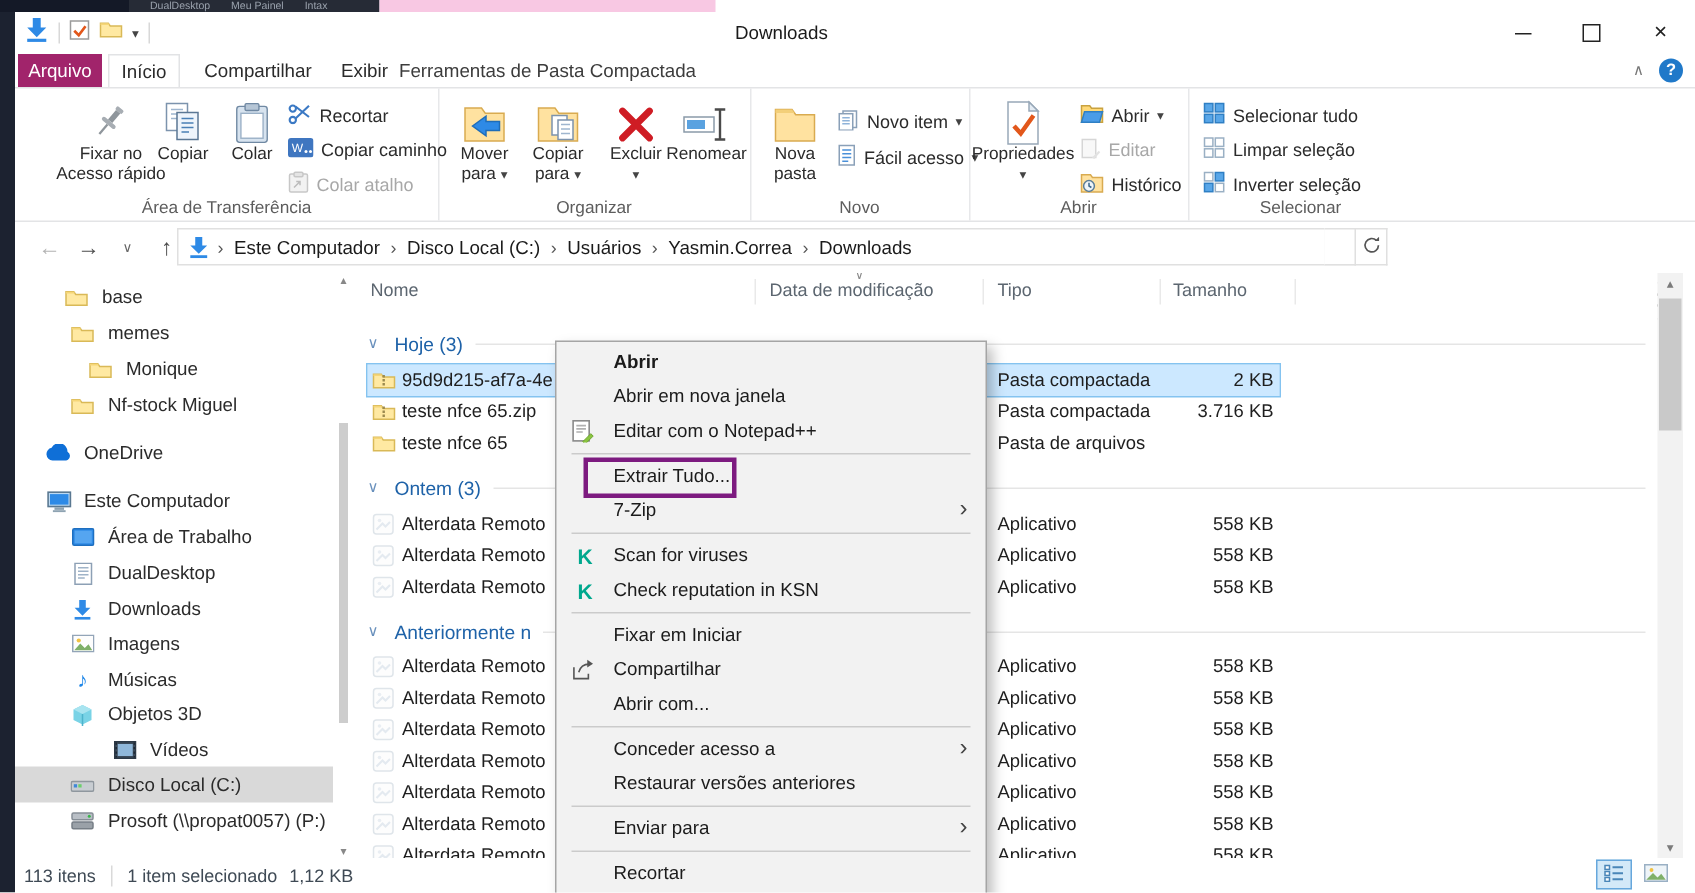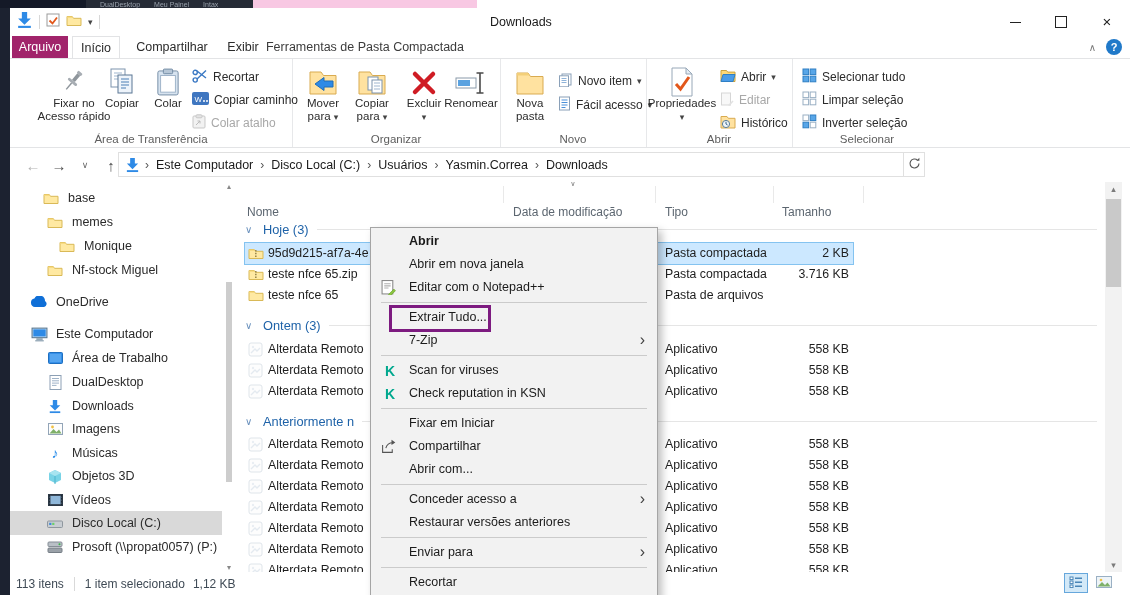--- a/index.html
+++ b/index.html
@@ -68,21 +68,21 @@
   .sidebar{left:10px;top:182px;width:225px;height:390px;background:#fff;overflow:hidden;}
   .side-item{position:absolute;left:0;width:212px;height:24px;display:flex;align-items:center;gap:8px;
              font-size:12.5px;color:#2b2b2b;box-sizing:border-box;white-space:nowrap;}
   .side-item.sel{background:#d9d9d9;}
   .side-item .ic{width:18px;display:flex;justify-content:center;}
   .side-sb{position:absolute;left:214px;top:0;width:10px;height:390px;}
   .side-sb .arr{position:absolute;left:0;width:10px;font-size:8px;color:#888;text-align:center;}
   .side-thumb{position:absolute;left:2px;top:100px;width:6px;height:200px;background:#cdcdcd;}
   
   .filearea{left:235px;top:182px;width:870px;height:390px;background:#fff;overflow:hidden;}
-  .col-hdr{position:absolute;top:19px;height:22px;font-size:12px;color:#5c6670;line-height:22px;white-space:nowrap;}
+  .col-hdr{position:absolute;top:0;height:22px;font-size:12px;color:#5c6670;line-height:22px;white-space:nowrap;}
   .hsep{position:absolute;top:4px;width:1px;height:17px;background:#e9e9e9;}
   .sortglyph{position:absolute;top:-3px;left:318px;width:40px;text-align:center;font-size:8px;color:#888;}
   .group-hdr{position:absolute;left:0;right:8px;height:22px;display:flex;align-items:center;padding-left:10px;}
   .gchev{width:16px;color:#6a91bd;font-size:10px;}
   .glbl{color:#1e62a8;font-size:12.8px;margin:0 8px 0 2px;white-space:nowrap;}
   .gline{flex:1;height:1px;background:#e5e5e5;}
   .frow{position:absolute;left:10px;width:608px;height:21px;font-size:12.3px;}
   .frow.rsel{background:#cce8ff;outline:1px solid #84c3f0;}
   .fic{position:absolute;left:3px;top:3px;width:16px;height:16px;}
   .fname{position:absolute;left:23px;top:0;width:390px;line-height:21px;white-space:nowrap;overflow:hidden;}
@@ -529,21 +529,21 @@
       <div class="side-item" style="top: 282px; padding-left: 36px;">
         <span class="ic">
           <svg width="14" height="15" viewBox="0 0 14 15">
             <path d="M7 1l6 3v7l-6 3-6-3V4z" fill="#79d3e6"></path>
             <path d="M7 1l6 3-6 3-6-3z" fill="#a8e4f0"></path>
             <path d="M7 7v8" stroke="#4db3cc"></path>
           </svg>
         </span>
         <span>Objetos 3D</span>
       </div>
-      <div class="side-item" style="top: 306px; padding-left: 36px;">
+      <div class="side-item" style="top: 306px; padding-left: 36px; margin-left: 28px;">
         <span class="ic">
           <svg width="15" height="12" viewBox="0 0 15 12">
             <rect x="0.5" y="0.5" width="14" height="11" fill="#3b4a5a" stroke="#2c3845"></rect>
             <rect x="2.5" y="2" width="10" height="8" fill="#8fb7d9"></rect>
             <path d="M1.5 1v10M13.5 1v10" stroke="#1d2733" stroke-dasharray="1.5 1.5"></path>
           </svg>
         </span>
         <span>Vídeos</span>
       </div>
       <div class="side-item sel" style="top: 329px; padding-left: 36px;">

